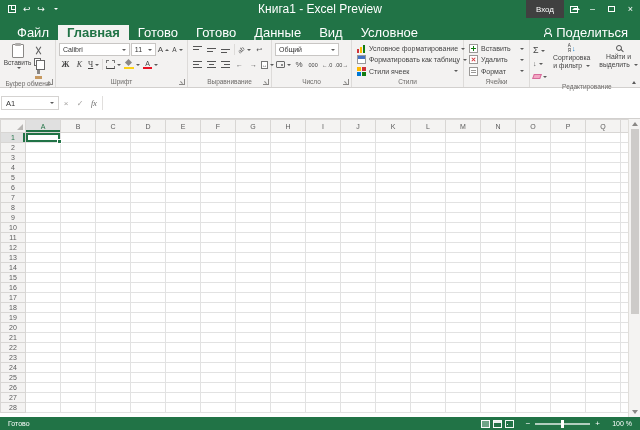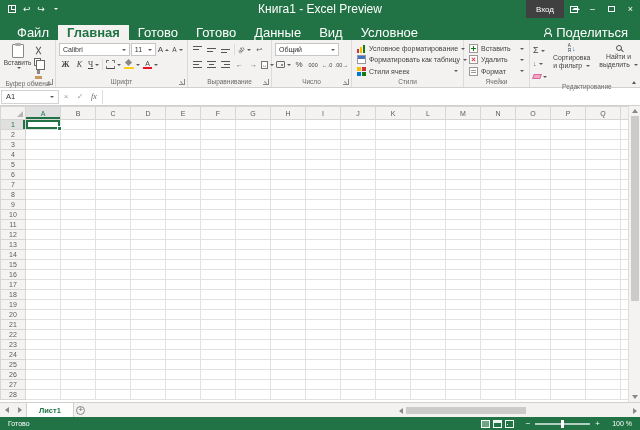--- a/index.html
+++ b/index.html
@@ -123,21 +123,21 @@
 .bigbtn{display:flex;flex-direction:column;align-items:center;font-size:6.8px;line-height:8px;color:#444;padding:0 3px;white-space:nowrap}
 .ic-sort{display:flex;align-items:center;gap:1px;height:11px}
 .sort-letters{display:flex;flex-direction:column;font-size:4.5px;line-height:4.5px;color:#333}
 .sort-arrow{font-size:7px;color:#0078d4}
 .ic-find{width:6px;height:6px;border:1px solid #555;border-radius:50%;position:relative;display:inline-block;margin:2px 0}
 .ic-find::after{content:"";position:absolute;width:4px;height:1px;background:#555;transform:rotate(45deg);right:-3px;bottom:-1px}
 .l2{display:flex;align-items:center;gap:2px}
 .collapse-ribbon{position:absolute;right:4px;bottom:3px}
 
 
-.formulabar{height:18px;background:#fff;border-bottom:1px solid #d2d0ce;display:flex;align-items:center;padding:8px 1px;flex:0 0 18px}
+.formulabar{height:18px;background:#fff;border-bottom:1px solid #d2d0ce;display:flex;align-items:center;padding:15px 1px;flex:0 0 18px}
 .namebox{width:58px;height:14px;border:1px solid #d5d3d1;background:#fff;display:flex;align-items:center;font-size:7.5px;padding:0 4px;color:#333}
 .namebox .caret{margin-left:auto}
 .fb-btn{width:14px;height:14px;display:flex;align-items:center;justify-content:center;font-size:8px;color:#a19f9d}
 .fx{font-style:italic;font-family:Liberation Serif, serif;color:#666}
 .fb-input{flex:1;height:14px;background:#fff;border-left:1px solid #e1dfdd;margin-left:1px}
 
 
 .grid-wrap{flex:1 1 auto;position:relative;background:#fff;overflow:hidden}
 .sheet{position:absolute;inset:0;overflow:hidden}
 table.sheet-table{border-collapse:collapse;table-layout:fixed;width:655px}
@@ -1070,38 +1070,20 @@
           </tbody>
         </table>
     </div>
     <div class="vscroll">
       <span class="tri-up"></span>
       <span class="vthumb"></span>
       <span class="tri-down"></span>
     </div>
   </div>
 
-  <div class="sheettabs">
-    <span class="tabnav">
-        <span class="tri-left"></span>
-      </span>
-    <span class="tabnav">
-        <span class="tri-right"></span>
-      </span>
-    <div class="sheettab">Лист1</div>
-    <span class="newsheet">
-        <span class="circ">+</span>
-      </span>
-    <div class="hscroll">
-      <span class="tri-left"></span>
-      <span class="hthumb"></span>
-      <span class="hspace"></span>
-      <span class="tri-right"></span>
-    </div>
-  </div>
 
   <div class="statusbar">
     <span>Готово</span>
     <div class="views">
       <span class="vi active"></span>
       <span class="vi layout"></span>
       <span class="vi pbreak"></span>
     </div>
     <div class="zoom">
       <span class="zglyph">−</span>

